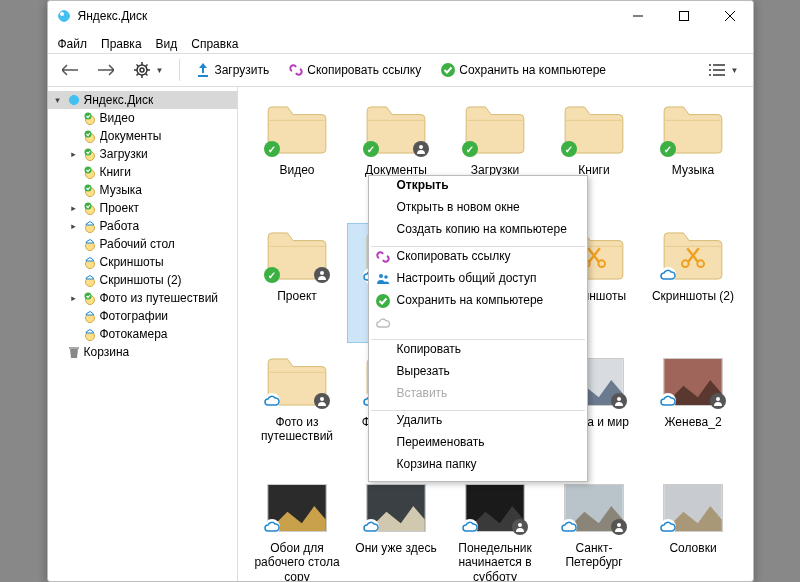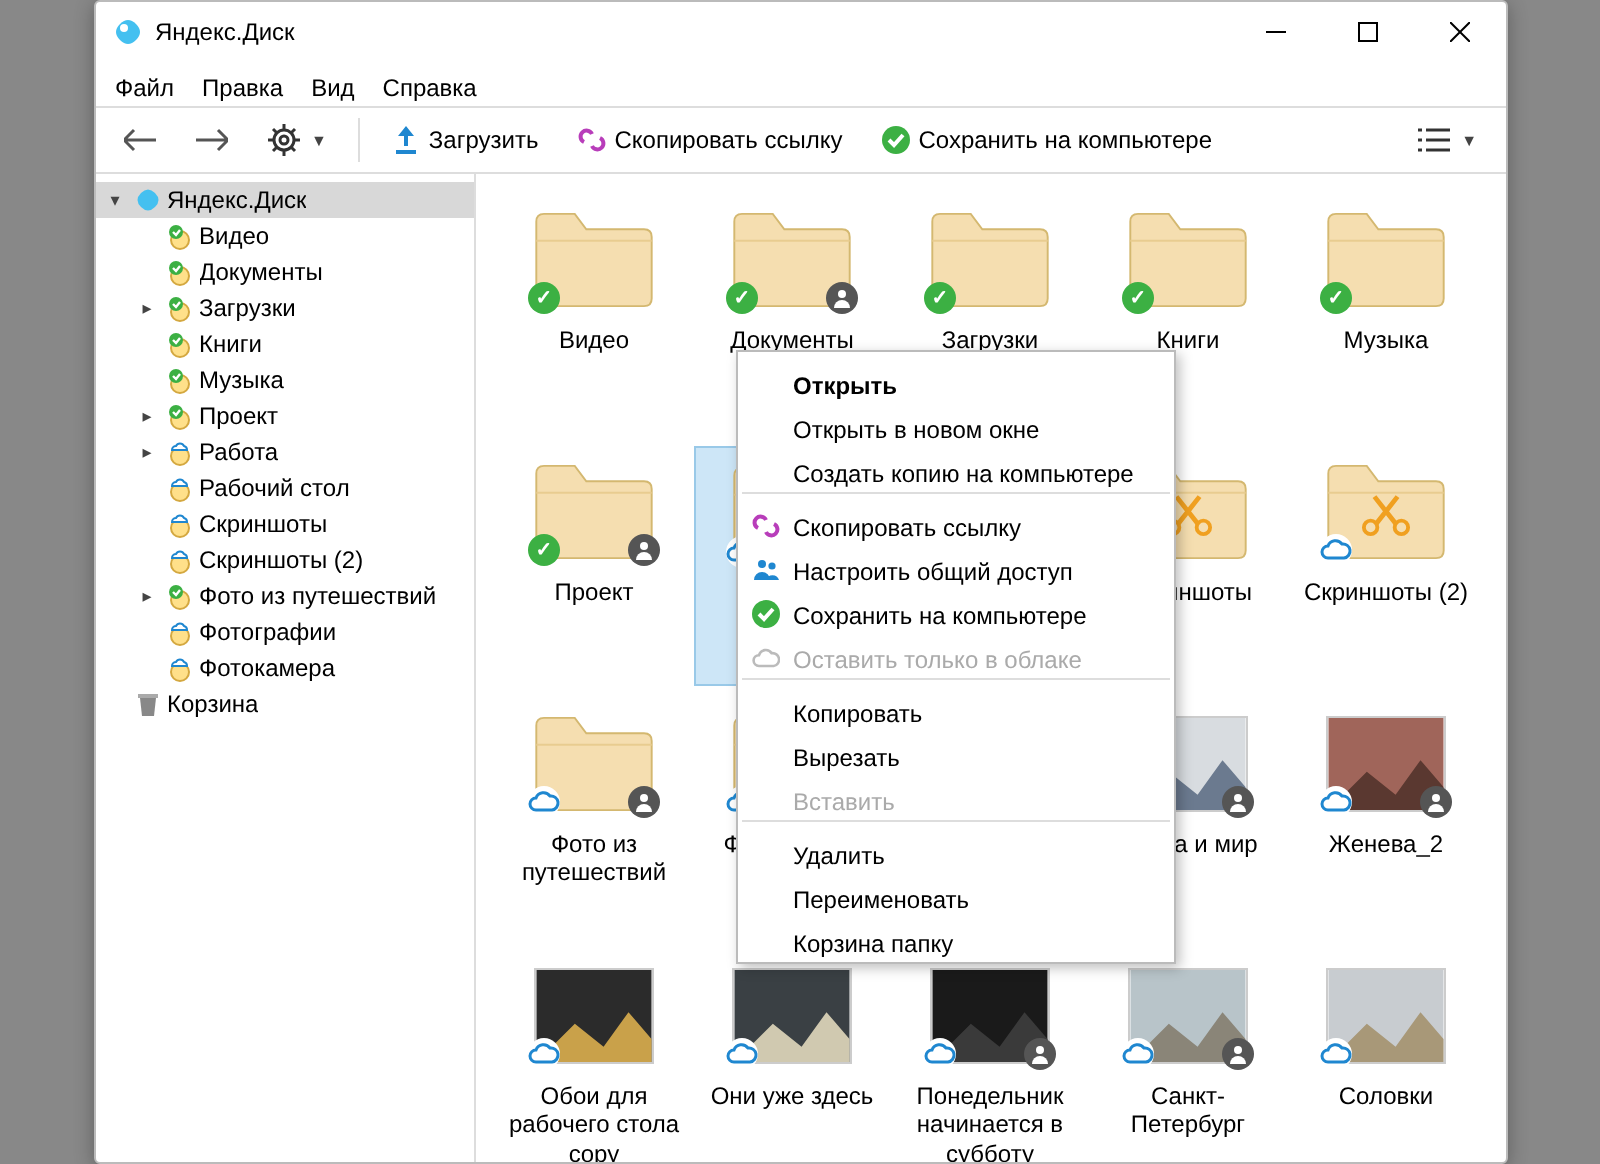--- a/index.html
+++ b/index.html
@@ -31,21 +31,21 @@
   .img-thumb { width: 60px; height: 48px; border: 1px solid #ccc; }
   .badge { position: absolute; width: 16px; height: 16px; border-radius: 50%; display: flex; align-items: center; justify-content: center; font-size: 10px; font-weight: bold; bottom: 2px; background: #fff; }
   .badge.sync { left: 2px; background: #3cb043; color: #fff; }
   .badge.cloud { left: 2px; }
   .badge.share { right: 2px; background: #555; color: #fff; }
   .ilabel { margin-top: 4px; line-height: 1.2; max-width: 100%; word-wrap: break-word; font-size: 12px; }
   .statusbar { height: 22px; border-top: 1px solid #ddd; display: flex; align-items: center; padding: 0 8px; font-size: 12px; }
   .status-icons { display: flex; gap: 2px; }
   .status-sq { width: 18px; height: 14px; border: 1px solid #ccc; }
   .ctxmenu { position: absolute; background: #fff; border: 1px solid #bbb; box-shadow: 2px 2px 6px rgba(0,0,0,0.25); padding: 2px; font-size: 12px; z-index: 10; }
-  .ctx-row { display: flex; align-items: flex-end; height: 22px; padding: 0 18px 0 26px; white-space: nowrap; position: relative; }
+  .ctx-row { display: flex; align-items: flex-start; height: 22px; padding: 0 18px 0 26px; white-space: nowrap; position: relative; }
   .ctx-row.disabled { color: #aaa; }
   .ctx-row.bold { font-weight: bold; }
   .ctx-sep { height: 1px; background: #ddd; margin: 2px 0; }
   .ctx-ico { position: absolute; left: 4px; width: 16px; height: 16px; display: flex; align-items: center; justify-content: center; }
   .spacer { flex: 1; }
 </style>
 </head>
 <body>
 
 <div class="window">
@@ -655,21 +655,20 @@
               </svg>
             </span>
             <span>Сохранить на компьютере</span>
           </div>
           <div class="ctx-row disabled">
             <span class="ctx-ico">
               <svg width="14" height="14" viewBox="0 0 14 14">
                 <path d="M3.5 11 a2.7 2.7 0 0 1 0-5.4 a3.5 3.5 0 0 1 6.3 -1 a2.7 2.7 0 0 1 1 6.4 Z" fill="none" stroke="#bbb" stroke-width="1.3"></path>
               </svg>
             </span>
-            <span>Оставить только в облаке</span>
           </div>
           <div class="ctx-sep"></div>
           <div class="ctx-row">
             <span>Копировать</span>
           </div>
           <div class="ctx-row">
             <span>Вырезать</span>
           </div>
           <div class="ctx-row disabled">
             <span>Вставить</span>

